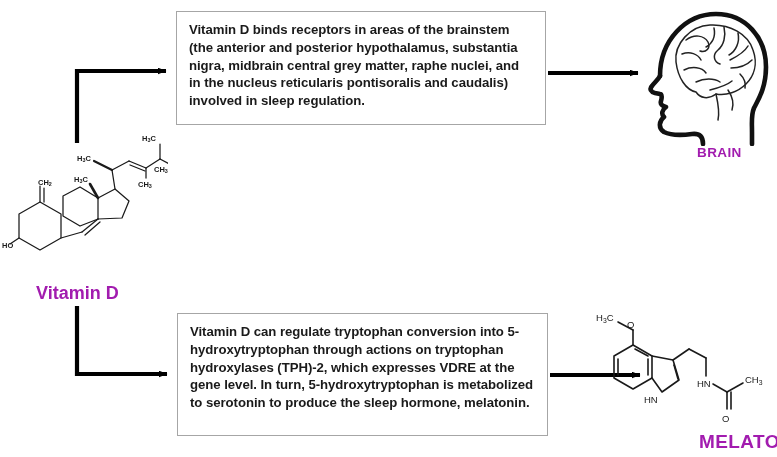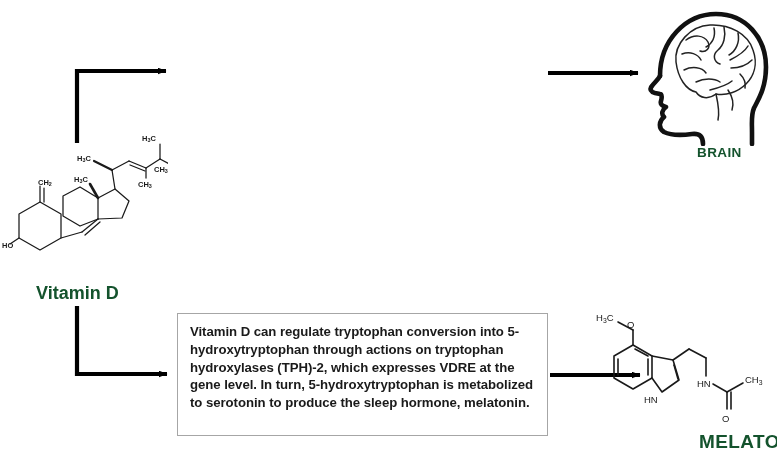--- a/index.html
+++ b/index.html
@@ -38,21 +38,21 @@
   }
   #box-melatonin {
     left: 177px;
     top: 313px;
     width: 371px;
     height: 123px;
   }
   .caption {
     position: absolute;
     font-weight: bold;
-    color: #14532d;
+    color: #a21caf;
     white-space: nowrap;
   }
   #caption-vitd {
     left: 36px;
     top: 283px;
     font-size: 18px;
   }
   #caption-brain {
     left: 697px;
     top: 145px;
@@ -242,20 +242,21 @@
     <g fill="#1a1a1a" font-family="'Liberation Sans', sans-serif" font-size="9.5">
       <text x="0" y="13">H<tspan font-size="6.8" dy="2">3</tspan><tspan dy="-2">C</tspan></text>
       <text x="31" y="20">O</text>
       <text x="48" y="95">HN</text>
       <text x="101" y="79">HN</text>
       <text x="126" y="114">O</text>
       <text x="149" y="75">CH<tspan font-size="6.8" dy="2">3</tspan></text>
     </g>
   </svg>
 
+  <div class="textbox" id="box-brain">Vitamin D binds receptors in areas of the brainstem (the anterior and posterior hypothalamus, substantia nigra, midbrain central grey matter, raphe nuclei, and in the nucleus reticularis pontisoralis and caudalis) involved in sleep regulation.</div>
 
   <div class="textbox" id="box-melatonin">Vitamin D can regulate tryptophan conversion into 5-hydroxytryptophan through actions on tryptophan hydroxylases (TPH)-2, which expresses VDRE at the gene level. In turn, 5-hydroxytryptophan is metabolized to serotonin to produce the sleep hormone, melatonin.</div>
 
   <div class="caption" id="caption-vitd">Vitamin D</div>
 
   <div class="caption" id="caption-brain">BRAIN</div>
 
   <div class="caption" id="caption-melatonin">MELATONIN</div>
 
 </div>

